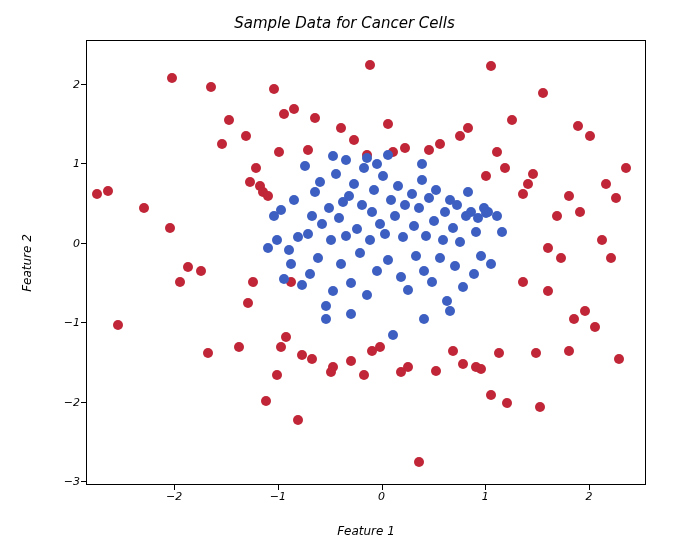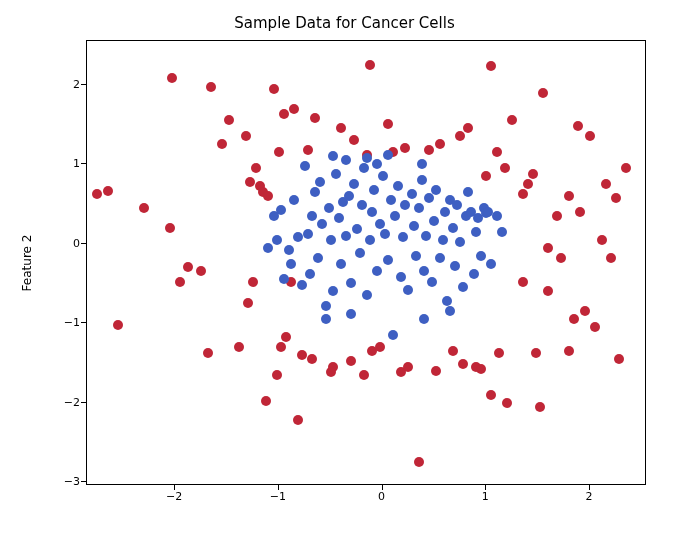--- a/index.html
+++ b/index.html
@@ -8,20 +8,21 @@
     width: 689px;
     height: 547px;
     background: #ffffff;
     font-family: "DejaVu Sans", "Helvetica Neue", Arial, sans-serif;
     color: #000;
   }
   .figure {
     position: relative;
     width: 689px;
     height: 547px;
+    font-style: italic;
   }
   .title {
     position: absolute;
     top: 14px;
     left: 0;
     width: 689px;
     text-align: center;
     font-size: 15px;
     font-weight: 400;
   }
@@ -297,20 +298,21 @@
         <div class="point cls-1" style="left: 334.963px; top: 123.17px;"></div>
         <div class="point cls-1" style="left: 245.778px; top: 115.223px;"></div>
         <div class="point cls-1" style="left: 204.296px; top: 222.5px;"></div>
         <div class="point cls-1" style="left: 181.481px; top: 206.607px;"></div>
         <div class="point cls-1" style="left: 414.815px; top: 190.714px;"></div>
         <div class="point cls-1" style="left: 409.63px; top: 174.821px;"></div>
         <div class="point cls-1" style="left: 290.37px; top: 123.17px;"></div>
         <div class="point cls-1" style="left: 259.259px; top: 119.196px;"></div>
       </div>
   </div>
+  <div class="xlabel">Feature 1</div>
   <div id="xticks">
       <div class="tickmark-x" style="left: 174.148px;"></div>
       <div class="xtick" style="left: 174.148px;">−2</div>
       <div class="tickmark-x" style="left: 277.852px;"></div>
       <div class="xtick" style="left: 277.852px;">−1</div>
       <div class="tickmark-x" style="left: 381.556px;"></div>
       <div class="xtick" style="left: 381.556px;">0</div>
       <div class="tickmark-x" style="left: 485.259px;"></div>
       <div class="xtick" style="left: 485.259px;">1</div>
       <div class="tickmark-x" style="left: 588.963px;"></div>

